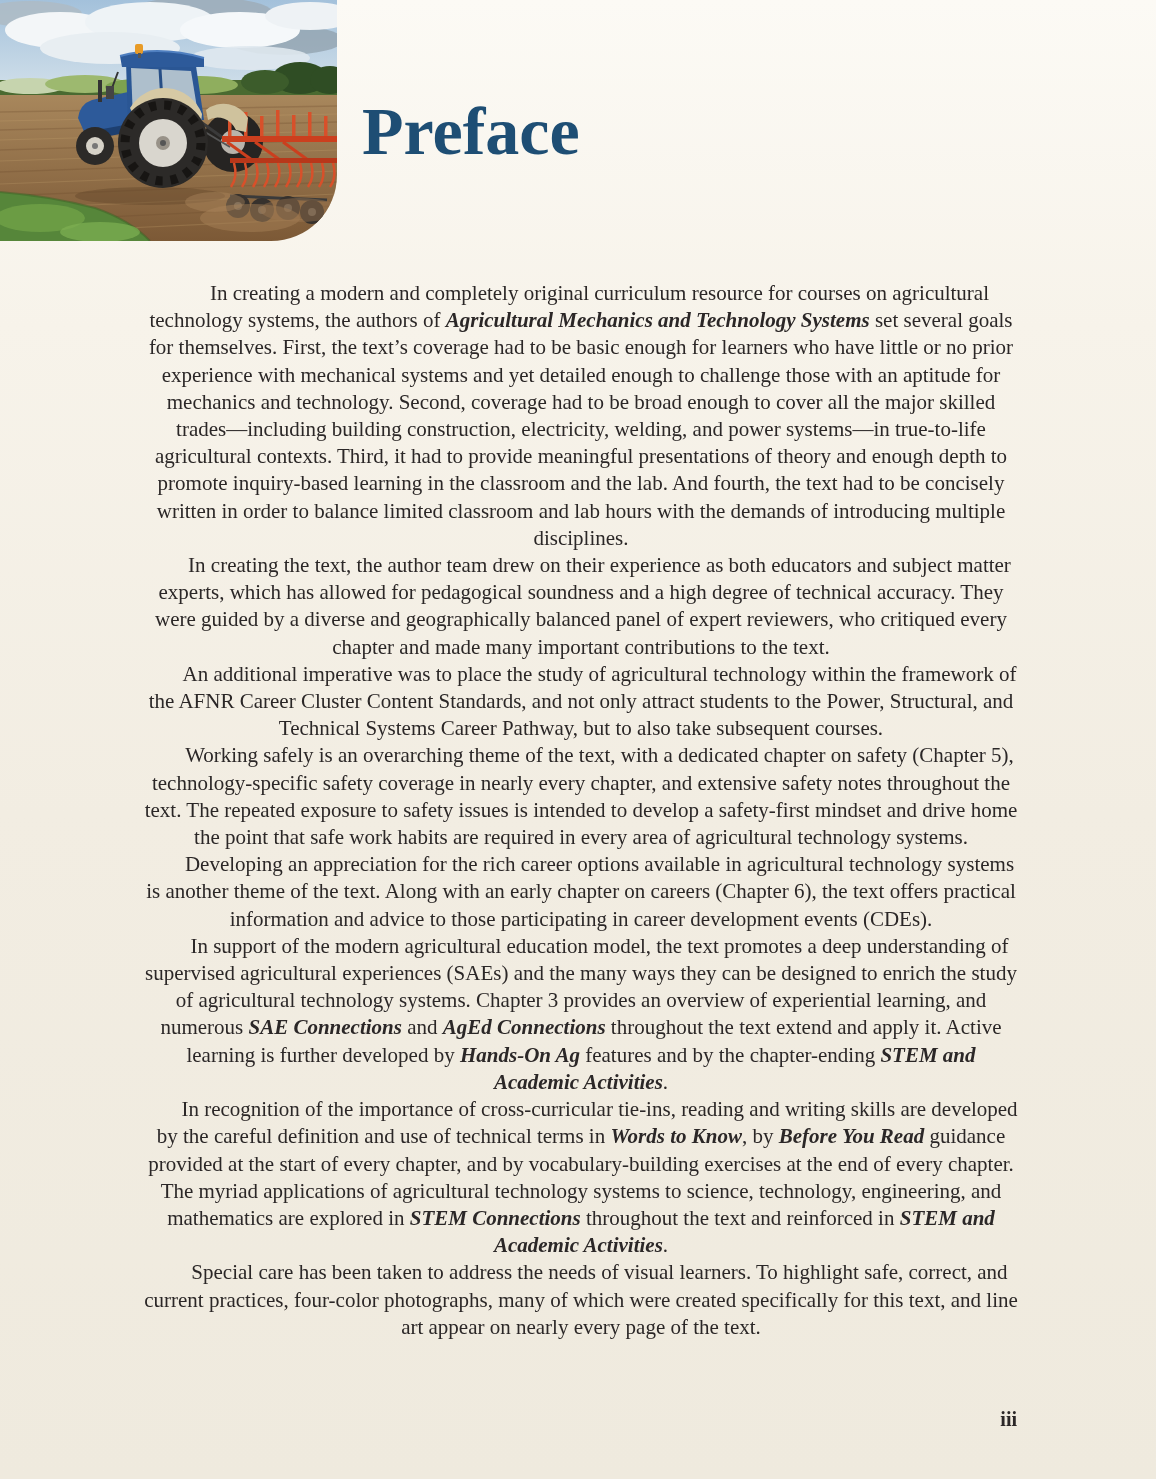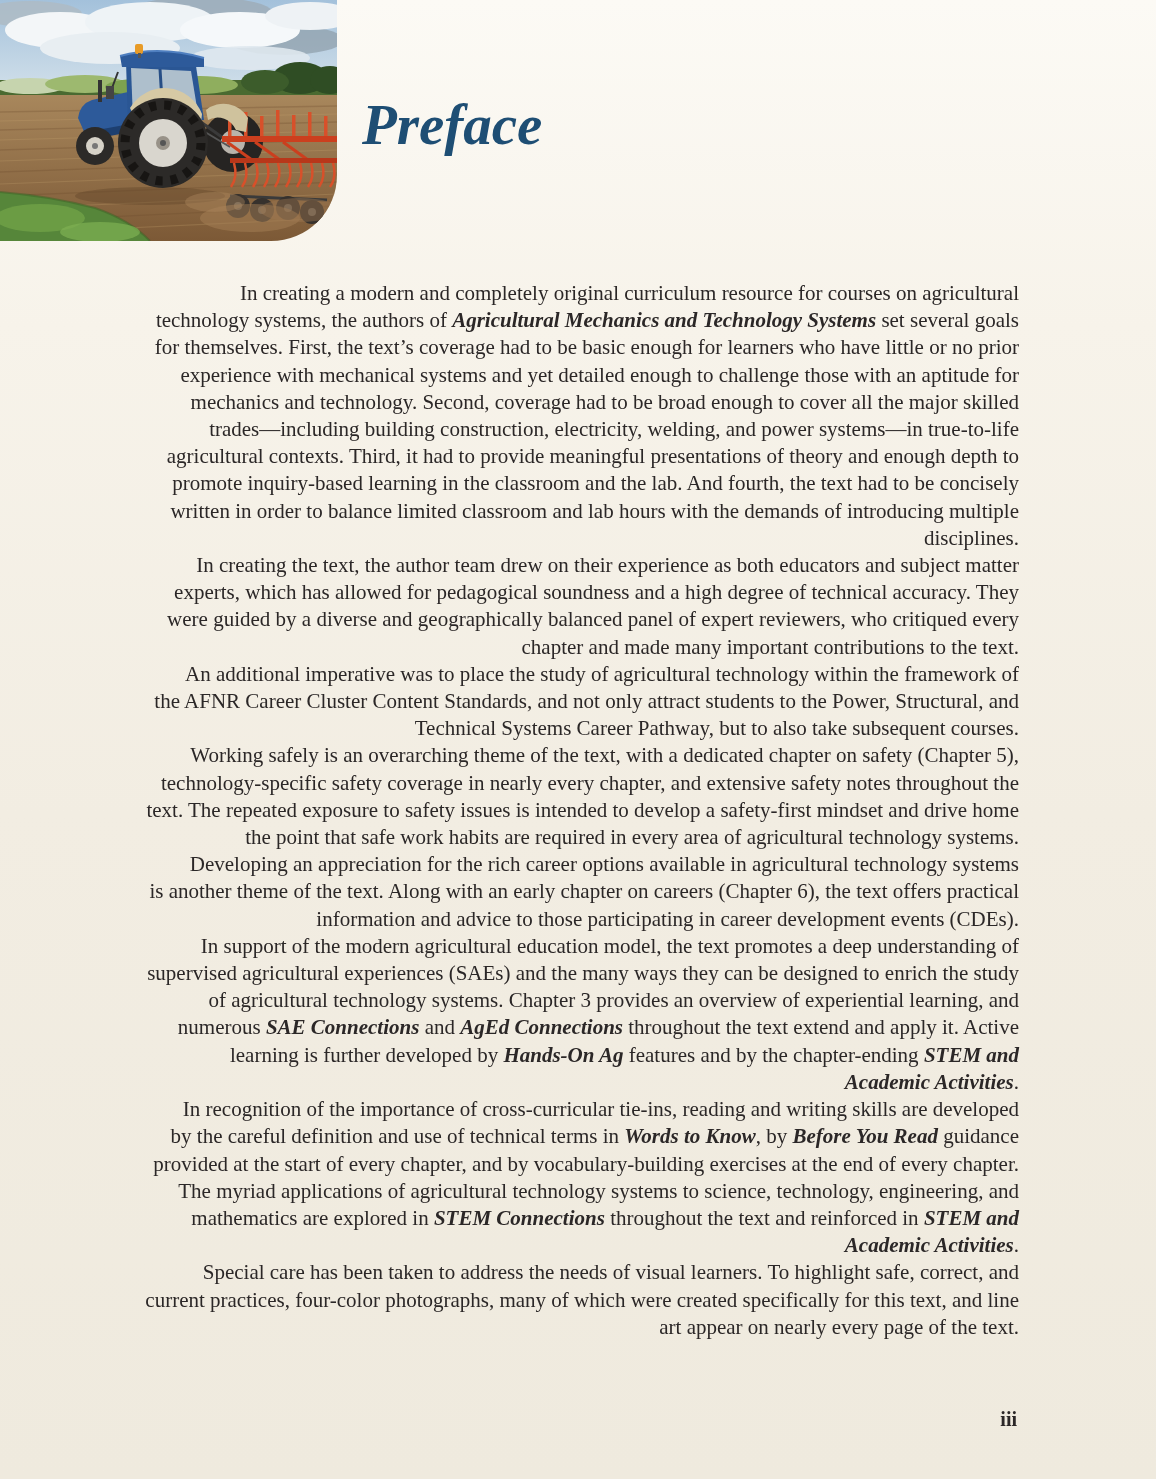--- a/index.html
+++ b/index.html
@@ -17,35 +17,34 @@
     width: 337px; height: 241px;
     border-bottom-right-radius: 66px;
     overflow: hidden;
   }
   .photo svg { display: block; width: 337px; height: 241px; }
   .title {
     position: absolute;
     left: 362px; top: 94px;
     margin: 0;
     font-family: "Liberation Serif", serif;
-    font-size: 57px;
+    font-size: 68px;
     line-height: 1.1;
     font-weight: 700;
     color: #1e4e74;
     letter-spacing: 0px;
-    font-style: italic;
   }
   .body-text {
     position: absolute;
     left: 143px; top: 280px;
     width: 876px;
     font-size: 21px;
     line-height: 27.2px;
     color: #2b2727;
-    text-align: right;
+    text-align: center;
   }
   .body-text p { margin: 0; text-indent: 37px; }
   .i  { font-style: italic; font-weight: bold; }
   .bi { font-style: italic; font-weight: 700; }
   .pagenum {
     position: absolute;
     right: 139px; top: 1408px;
     font-size: 20px;
     font-weight: 700;
     color: #2b2727;

